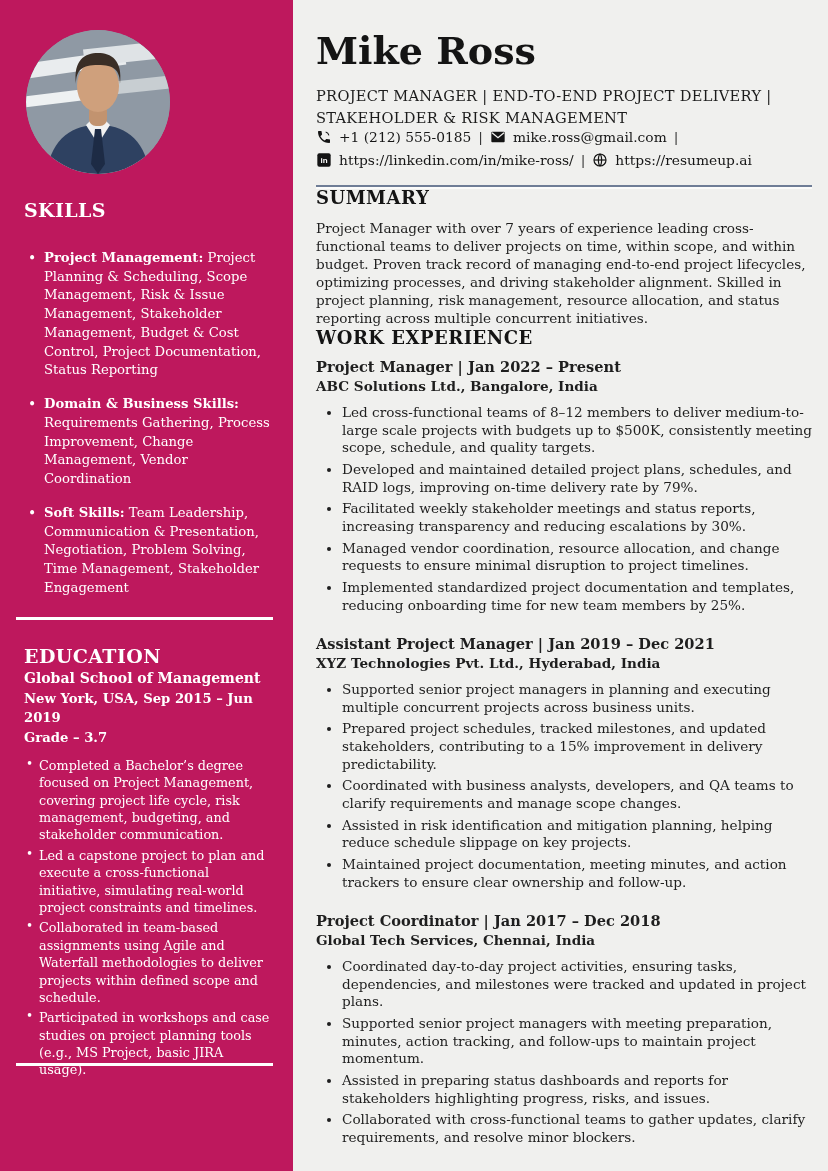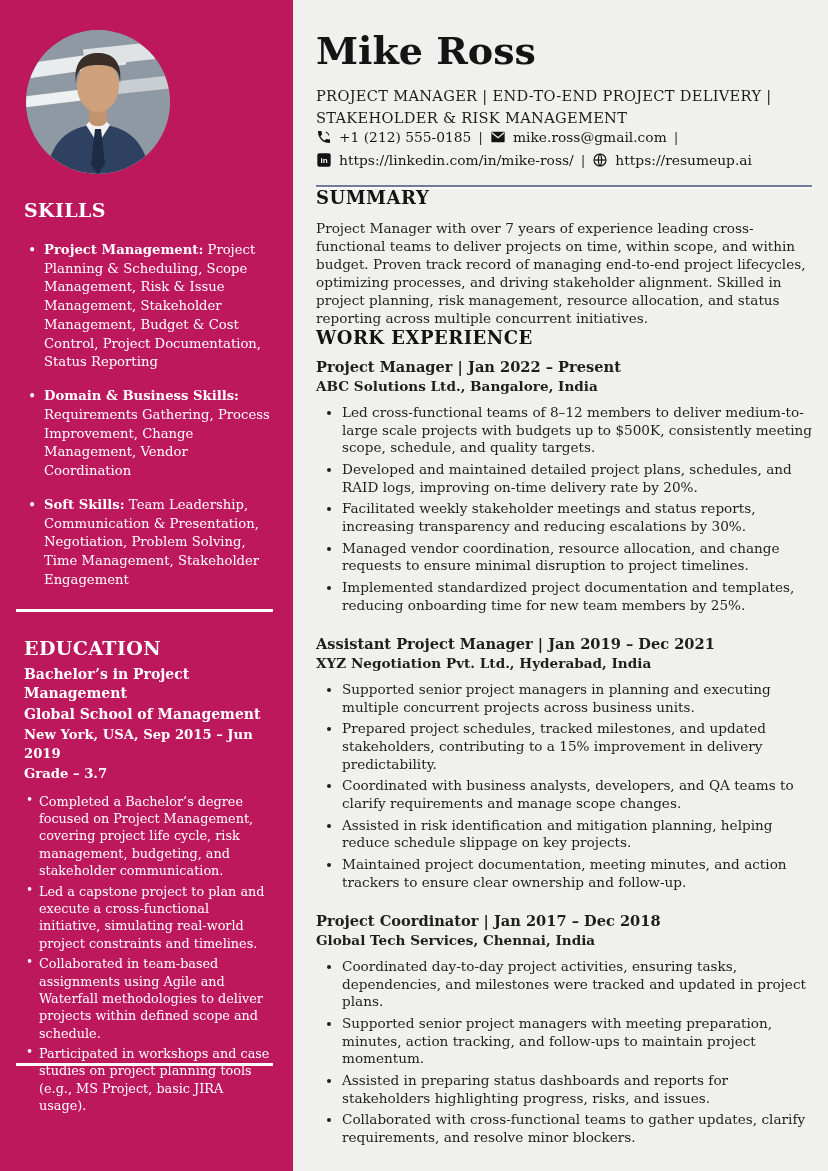--- a/index.html
+++ b/index.html
@@ -30,21 +30,21 @@
     background: #8f99a4;
   }
   .photo-wrap svg { display:block; width:100%; height:100%; }
   .side-section { padding: 0 20px 0 24px; }
   .side-heading {
     margin-top: 25px;
     font-size: 19px;
     font-weight: 700;
     letter-spacing: 0.4px;
   }
-  .skills-list { list-style: none; margin-top: 20px; }
+  .skills-list { list-style: none; margin-top: 28px; }
   .skills-list li {
     position: relative;
     padding-left: 20px;
     font-size: 13.2px;
     line-height: 1.42;
     margin-bottom: 15px;
   }
   .skills-list li::before {
     content: "•";
     position: absolute; left: 4px; top: 0;
@@ -190,21 +190,20 @@
         <li>
           <strong>Soft Skills:</strong><span> Team Leadership, Communication &amp; Presentation, Negotiation, Problem Solving, Time Management, Stakeholder Engagement</span>
         </li>
       </ul>
     </section>
 
     <hr class="side-divider">
 
     <section class="side-section">
       <h2 class="side-heading">EDUCATION</h2>
-      <p class="edu-degree">Bachelor’s in Project Management</p>
       <p class="edu-school">Global School of Management</p>
       <p class="edu-dates">New York, USA, Sep 2015 – Jun 2019</p>
       <p class="edu-grade">Grade – 3.7</p>
       <ul class="edu-list">
         <li>Completed a Bachelor’s degree focused on Project Management, covering project life cycle, risk management, budgeting, and stakeholder communication.</li>
         <li>Led a capstone project to plan and execute a cross-functional initiative, simulating real-world project constraints and timelines.</li>
         <li>Collaborated in team-based assignments using Agile and Waterfall methodologies to deliver projects within defined scope and schedule.</li>
         <li>Participated in workshops and case studies on project planning tools (e.g., MS Project, basic JIRA usage).</li>
 
       </ul>
@@ -268,30 +267,30 @@
     </section>
 
     <section>
       <h2 class="section-heading">WORK EXPERIENCE</h2>
 
       <article class="job">
         <h3 class="job-title">Project Manager | Jan 2022 – Present</h3>
         <h4 class="job-company">ABC Solutions Ltd., Bangalore, India</h4>
         <ul class="job-bullets">
           <li>Led cross-functional teams of 8–12 members to deliver medium-to-large scale projects with budgets up to $500K, consistently meeting scope, schedule, and quality targets.</li>
-          <li>Developed and maintained detailed project plans, schedules, and RAID logs, improving on-time delivery rate by 20%.</li>
+          <li>Developed and maintained detailed project plans, schedules, and RAID logs, improving on-time delivery rate by 79%.</li>
           <li>Facilitated weekly stakeholder meetings and status reports, increasing transparency and reducing escalations by 30%.</li>
           <li>Managed vendor coordination, resource allocation, and change requests to ensure minimal disruption to project timelines.</li>
           <li>Implemented standardized project documentation and templates, reducing onboarding time for new team members by 25%.</li>
         </ul>
       </article>
 
       <article class="job">
         <h3 class="job-title">Assistant Project Manager | Jan 2019 – Dec 2021</h3>
-        <h4 class="job-company">XYZ Negotiation Pvt. Ltd., Hyderabad, India</h4>
+        <h4 class="job-company">XYZ Technologies Pvt. Ltd., Hyderabad, India</h4>
         <ul class="job-bullets">
           <li>Supported senior project managers in planning and executing multiple concurrent projects across business units.</li>
           <li>Prepared project schedules, tracked milestones, and updated stakeholders, contributing to a 15% improvement in delivery predictability.</li>
           <li>Coordinated with business analysts, developers, and QA teams to clarify requirements and manage scope changes.</li>
           <li>Assisted in risk identification and mitigation planning, helping reduce schedule slippage on key projects.</li>
           <li>Maintained project documentation, meeting minutes, and action trackers to ensure clear ownership and follow-up.</li>
         </ul>
       </article>
 
       <article class="job">

